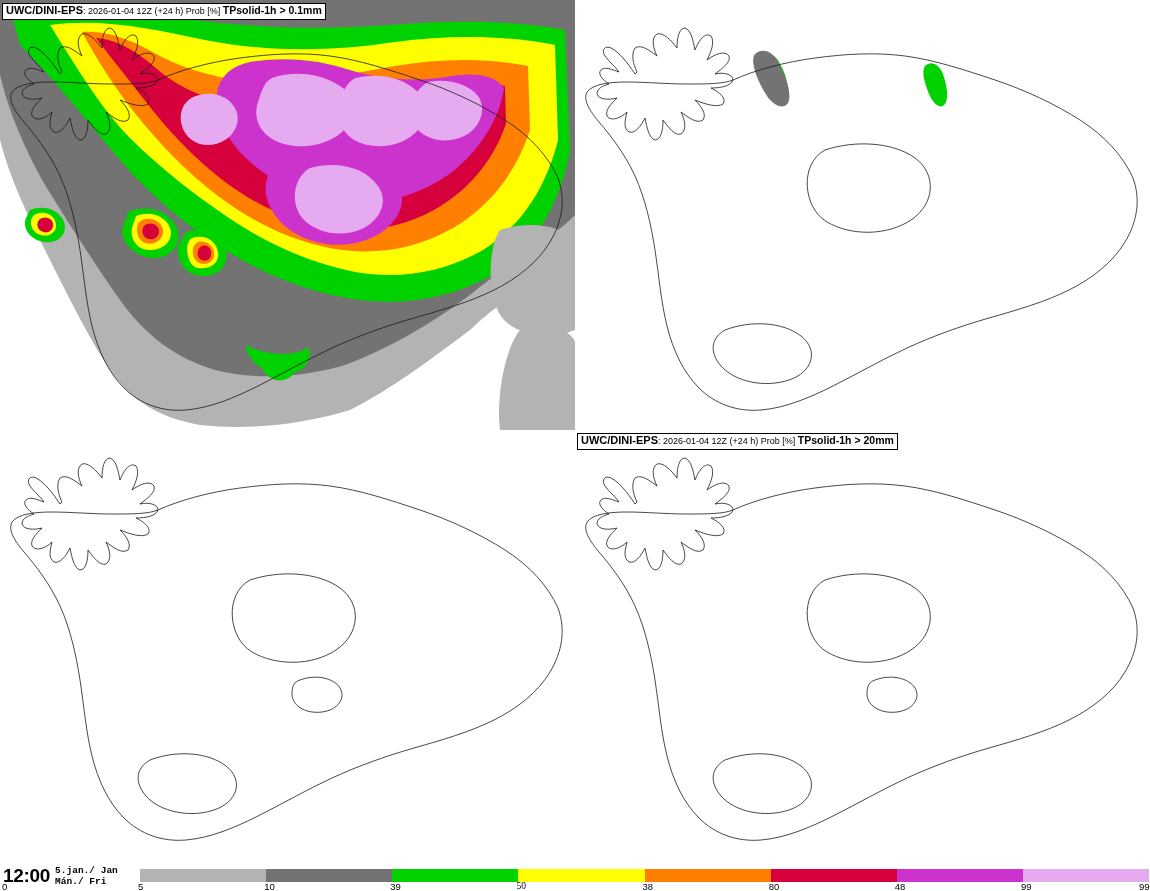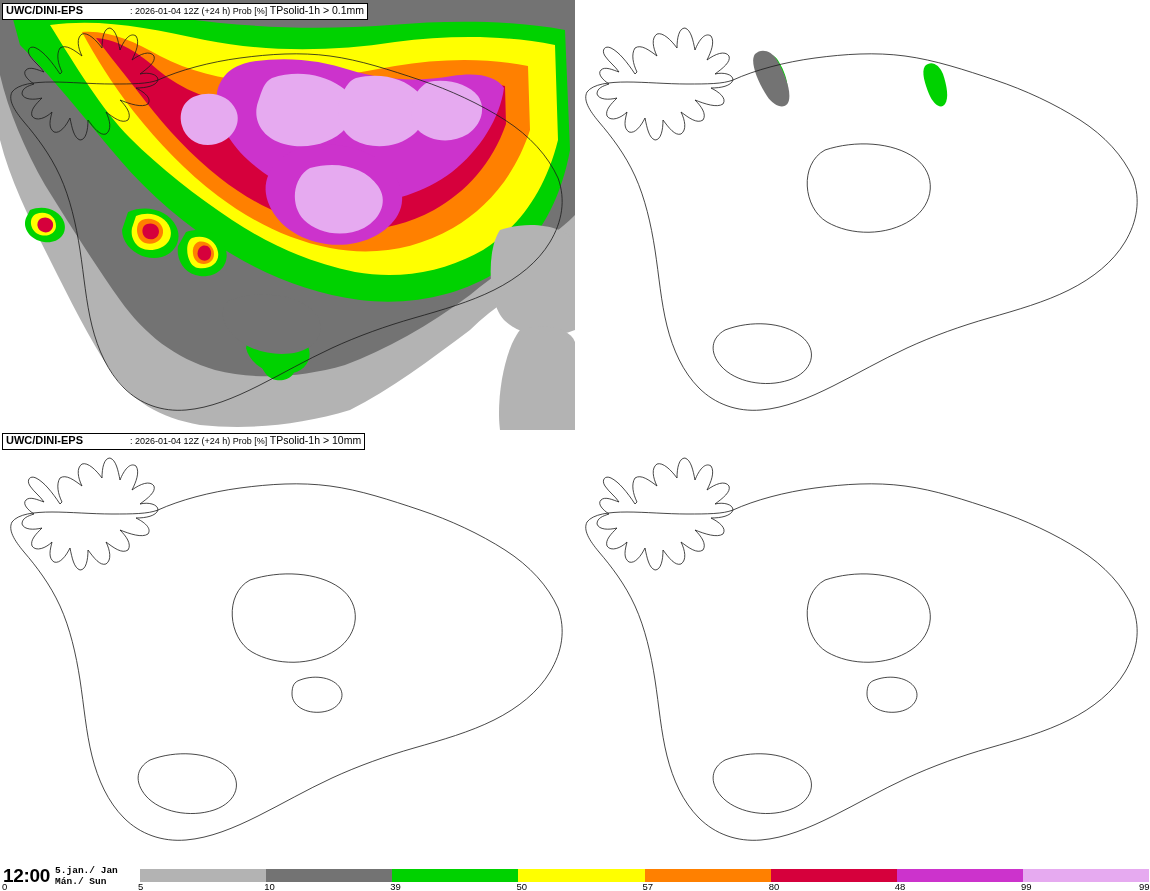--- a/index.html
+++ b/index.html
@@ -54,22 +54,22 @@
     white-space: nowrap;
     font-size: 10px;
     z-index: 40;
   }
   .panel.p0 .titlebar { left: 2px; }
   .panel.p1 .titlebar { left: 2px; }
   .panel.p2 .titlebar { left: 2px; }
   .panel.p3 .titlebar { left: 2px; }
 
   .t-model { font-size: 11px; font-weight: bold; color: #000; }
-  .t-run   { font-size: 9px; color: #000; padding-left: 47px; }
-  .t-field { font-size: 10.5px; font-weight: normal; color: #000; margin-top: 24px; }
+  .t-run   { font-size: 9px; color: #000; }
+  .t-field { font-size: 10.5px; font-weight: bold; color: #000; margin-top: 24px; }
 
   
   .bottombar {
     position: absolute;
     left: 0; top: 860px;
     width: 1150px; height: 31px;
     background: #ffffff;
   }
   .timebox {
     position: absolute;
@@ -209,68 +209,68 @@
           <rect x="0" y="0" width="575" height="430" fill="#ffffff"></rect>
           <g fill="none" stroke="#1a1a1a" stroke-width="0.8" stroke-linejoin="round">
             <path d="M60 74 C52 62 44 52 36 48 C30 45 26 50 30 56 C34 62 40 66 44 72 C38 70 30 66 26 70 C22 74 28 80 34 84 C28 86 22 88 22 94 C24 100 34 100 42 98 C36 104 30 110 32 116 C36 122 46 118 52 112 C50 120 48 128 54 132 C60 134 66 126 70 118 C72 128 74 138 80 140 C86 140 88 130 88 120 C94 128 100 136 106 134 C112 130 110 120 106 112 C114 118 122 124 128 120 C132 114 126 106 120 100 C130 104 142 108 148 104 C152 98 144 92 136 88 C146 88 156 86 158 80 C158 74 148 72 140 74 C148 68 156 62 154 56 C150 50 140 54 132 60 C136 52 140 42 136 36 C130 32 124 40 120 50 C118 40 116 30 110 28 C104 28 102 38 102 48 C96 40 88 32 82 34 C76 38 78 48 82 56 C74 50 66 44 60 48 C56 54 58 64 62 72 Z"></path>
             <path d="M158 80 C180 70 210 62 240 58 C270 54 300 52 330 56 C360 60 390 70 420 80 C450 90 480 104 505 120 C530 136 548 156 558 178 C566 200 562 222 550 242 C538 262 518 278 494 290 C470 302 442 310 414 318 C386 326 358 336 332 348 C306 360 282 374 258 386 C234 398 210 408 186 410 C162 412 140 404 124 388 C108 372 98 350 92 326 C86 302 84 276 80 250 C76 224 70 198 60 176 C50 154 36 136 24 122 C14 110 8 100 12 92 C18 84 34 82 52 82 C70 82 92 84 112 84 C132 84 148 84 158 80 Z"></path>
             <path d="M250 150 C280 140 318 142 340 158 C362 174 360 204 336 220 C312 236 276 236 252 222 C228 208 224 164 250 150 Z"></path>
             <path d="M150 330 C176 320 208 322 226 336 C244 350 238 372 214 380 C190 388 160 382 146 366 C134 352 136 338 150 330 Z"></path>
             <path d="M300 250 C316 244 334 248 340 258 C346 268 338 280 322 282 C306 284 292 276 292 264 C292 256 294 252 300 250 Z"></path>
           </g>
         </svg>
       </div>
-      <div class="titlebar">
-        <span class="t-model">UWC/DINI-EPS</span><span class="t-run">: 2026-01-04 12Z (+24 h) Prob [%] </span><span class="t-field">TPsolid-1h &gt; 10mm</span>
-      </div>
     </div>
 
     <div class="panel p3">
       <div class="panel-map">
         <svg width="575" height="430" viewBox="0 0 575 430" xmlns="http://www.w3.org/2000/svg">
           <rect x="0" y="0" width="575" height="430" fill="#ffffff"></rect>
           <g fill="none" stroke="#1a1a1a" stroke-width="0.8" stroke-linejoin="round">
             <path d="M60 74 C52 62 44 52 36 48 C30 45 26 50 30 56 C34 62 40 66 44 72 C38 70 30 66 26 70 C22 74 28 80 34 84 C28 86 22 88 22 94 C24 100 34 100 42 98 C36 104 30 110 32 116 C36 122 46 118 52 112 C50 120 48 128 54 132 C60 134 66 126 70 118 C72 128 74 138 80 140 C86 140 88 130 88 120 C94 128 100 136 106 134 C112 130 110 120 106 112 C114 118 122 124 128 120 C132 114 126 106 120 100 C130 104 142 108 148 104 C152 98 144 92 136 88 C146 88 156 86 158 80 C158 74 148 72 140 74 C148 68 156 62 154 56 C150 50 140 54 132 60 C136 52 140 42 136 36 C130 32 124 40 120 50 C118 40 116 30 110 28 C104 28 102 38 102 48 C96 40 88 32 82 34 C76 38 78 48 82 56 C74 50 66 44 60 48 C56 54 58 64 62 72 Z"></path>
             <path d="M158 80 C180 70 210 62 240 58 C270 54 300 52 330 56 C360 60 390 70 420 80 C450 90 480 104 505 120 C530 136 548 156 558 178 C566 200 562 222 550 242 C538 262 518 278 494 290 C470 302 442 310 414 318 C386 326 358 336 332 348 C306 360 282 374 258 386 C234 398 210 408 186 410 C162 412 140 404 124 388 C108 372 98 350 92 326 C86 302 84 276 80 250 C76 224 70 198 60 176 C50 154 36 136 24 122 C14 110 8 100 12 92 C18 84 34 82 52 82 C70 82 92 84 112 84 C132 84 148 84 158 80 Z"></path>
             <path d="M250 150 C280 140 318 142 340 158 C362 174 360 204 336 220 C312 236 276 236 252 222 C228 208 224 164 250 150 Z"></path>
             <path d="M150 330 C176 320 208 322 226 336 C244 350 238 372 214 380 C190 388 160 382 146 366 C134 352 136 338 150 330 Z"></path>
             <path d="M300 250 C316 244 334 248 340 258 C346 268 338 280 322 282 C306 284 292 276 292 264 C292 256 294 252 300 250 Z"></path>
           </g>
         </svg>
+      </div>
+      <div class="titlebar">
+        <span class="t-model">UWC/DINI-EPS</span><span class="t-run">: 2026-01-04 12Z (+24 h) Prob [%] </span><span class="t-field">TPsolid-1h &gt; 20mm</span>
       </div>
     </div>
   </div>
 
   <div class="bottombar">
     <div class="timebox">
       <div class="clock">12:00</div>
       <div class="datestack">
         <span>5.jan./ Jan</span>
-        <span>Mán./ Sun</span>
+        <span>Mán./ Fri</span>
       </div>
     </div>
 
     <div class="colorbar-wrap">
       <div class="cbar" id="cbar">
           <div class="seg" style="background: rgb(179, 179, 179); flex: 1 1 0px;"></div>
           <div class="seg" style="background: rgb(115, 115, 115); flex: 1 1 0px;"></div>
           <div class="seg" style="background: rgb(0, 210, 0); flex: 1 1 0px;"></div>
           <div class="seg" style="background: rgb(255, 255, 0); flex: 1 1 0px;"></div>
           <div class="seg" style="background: rgb(255, 128, 0); flex: 1 1 0px;"></div>
           <div class="seg" style="background: rgb(214, 0, 60); flex: 1 1 0px;"></div>
           <div class="seg" style="background: rgb(204, 51, 204); flex: 1 1 0px;"></div>
           <div class="seg" style="background: rgb(230, 170, 240); flex: 1 1 0px;"></div>
         </div>
       <div class="cticks" id="cticks">
           <div class="ctick zero">0</div>
           <div class="ctick" style="left: 138px;">5</div>
           <div class="ctick" style="left: 264.125px;">10</div>
           <div class="ctick" style="left: 390.25px;">39</div>
-          <div class="ctick" style="left: 516.375px;">50</div>
-          <div class="ctick" style="left: 642.5px;">57</div>
+          <div class="ctick" style="left: 516.375px; font-family: Liberation Serif, serif;">50</div>
+          <div class="ctick" style="left: 642.5px;">38</div>
           <div class="ctick" style="left: 768.625px;">80</div>
           <div class="ctick" style="left: 894.75px;">48</div>
           <div class="ctick" style="left: 1020.88px;">99</div>
           <div class="ctick" style="left: 1139px;">99</div>
         </div>
     </div>
   </div>
 
 </div>
 

